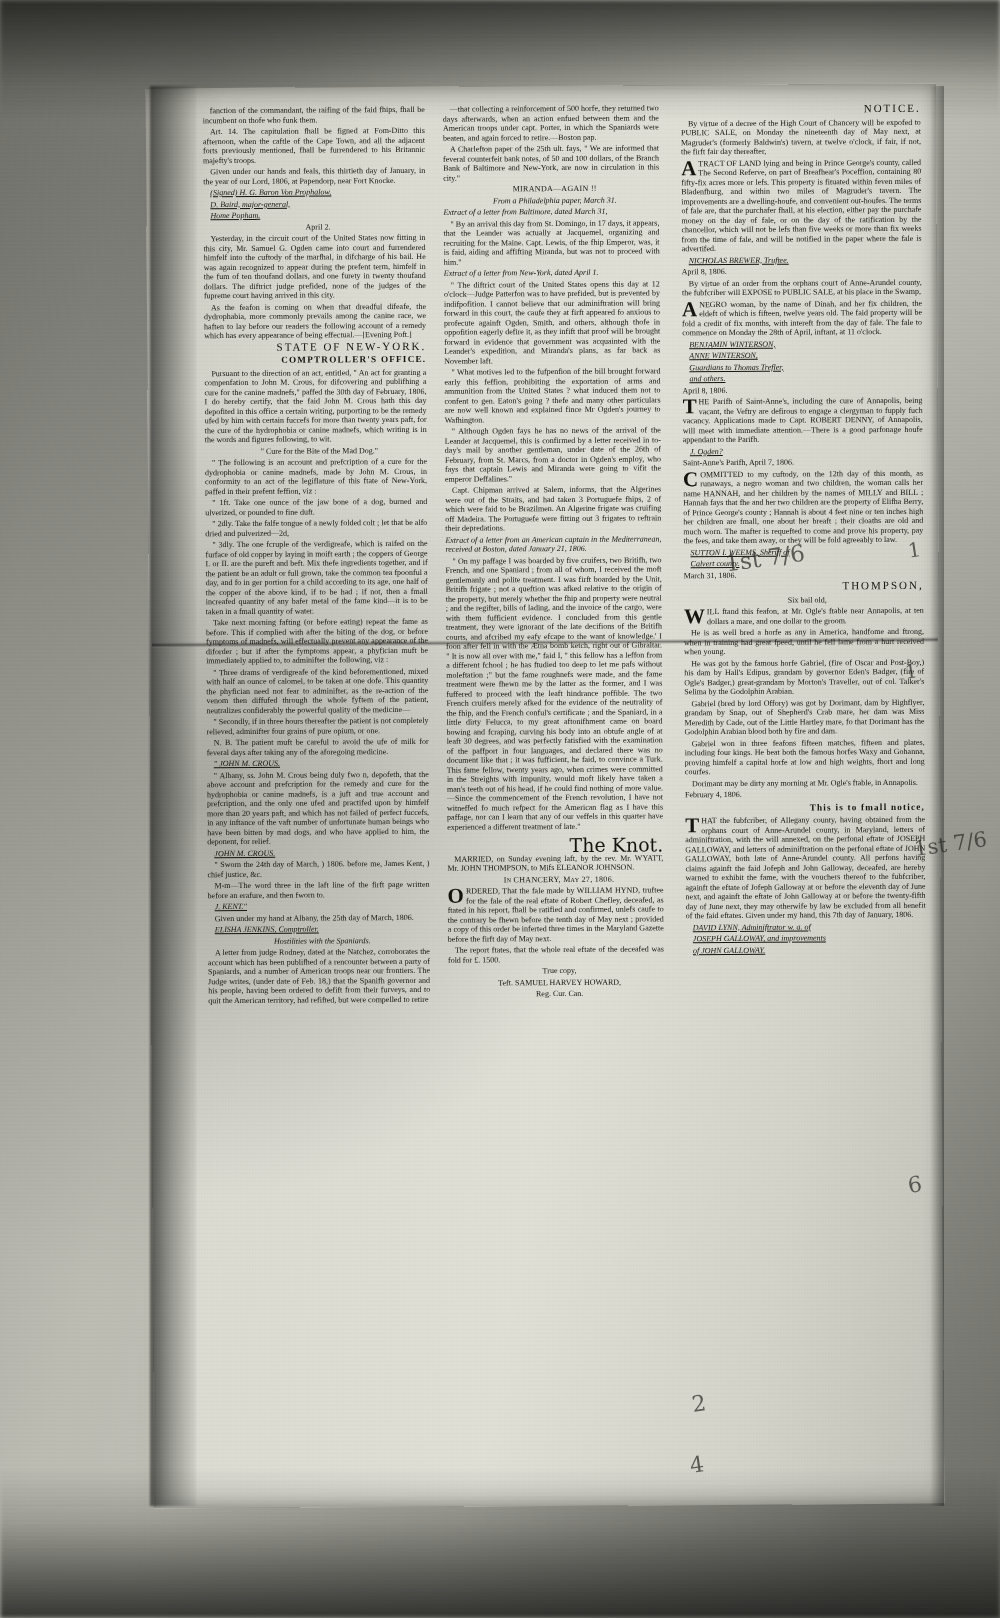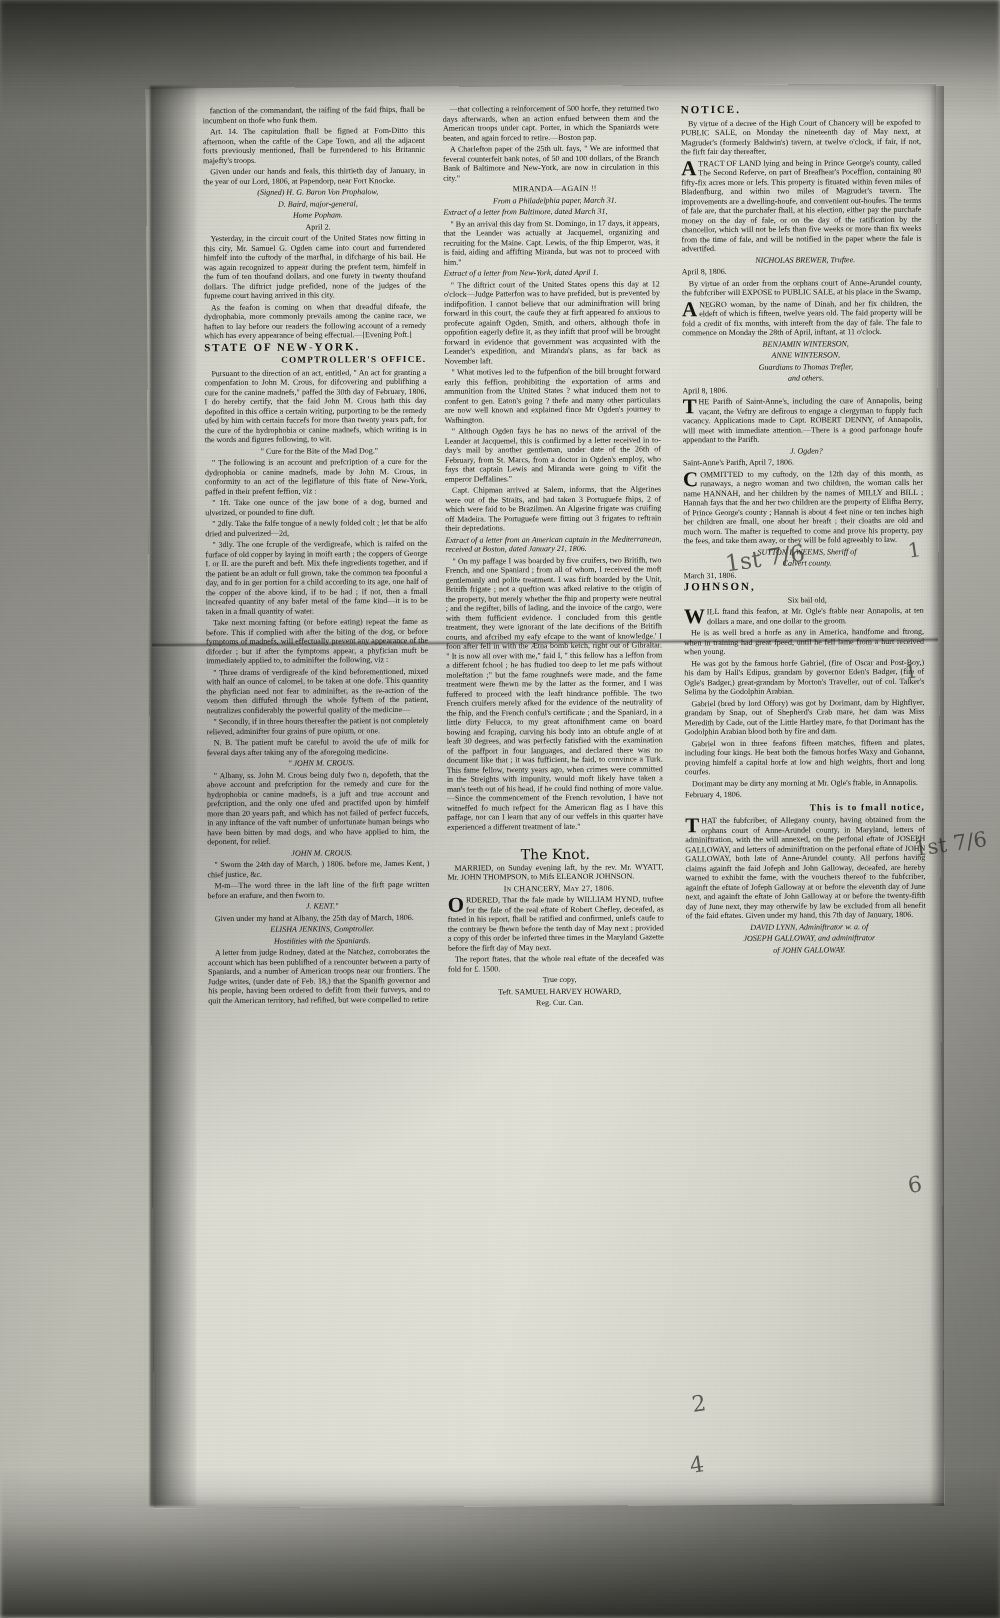--- a/index.html
+++ b/index.html
@@ -56,24 +56,24 @@
        color:#15140f;font-family:"Liberation Serif",serif;}
   #col1{left:12px;width:222px;}
   #col2{left:252px;width:216px;}
   #col3{left:490px;width:240px;}
 
   .col p{margin:0 0 2px 0;text-indent:7px;}
   .col p.noind{text-indent:0;}
   .ctr{text-align:center;text-indent:0;margin:3px 0 2px;}
   .sc{font-variant:small-caps;letter-spacing:.3px;text-align:center;}
   .it{font-style:italic;}
-  .sign{text-align:center;text-indent:0;margin:2px 0 3px;}
-  .hd{text-align:left;text-indent:0;font-weight:bold;font-size:11px;letter-spacing:2px;margin:2px 0 4px;}
+  .sign{text-align:left;text-indent:0;margin:2px 0 3px;text-decoration:underline;}
+  .hd{text-align:right;text-indent:0;font-weight:normal;font-size:11px;letter-spacing:2px;margin:2px 0 4px;}
   .hd2{text-align:right;text-indent:0;font-weight:bold;font-size:9.2px;letter-spacing:1.2px;margin:4px 0 3px;}
-  .knot{text-align:center;text-indent:0;font-size:14px;margin:19px 0 3px;font-family:"DejaVu Serif",serif;}
+  .knot{text-align:right;text-indent:0;font-size:19px;margin:10px 0 3px;font-family:"DejaVu Serif",serif;}
   .dropcap{float:left;font-size:21px;line-height:16px;padding:1px 2px 0 0;font-weight:bold;}
 
   
   #col3{overflow:hidden;}
   .cut{position:absolute;left:930px;top:86px;width:14px;height:1420px;z-index:7;
     background:linear-gradient(90deg,rgba(0,0,0,.0),rgba(0,0,0,.35));pointer-events:none;}
 
   
   .pencil{position:absolute;z-index:10;color:#2b2b28;font-family:"DejaVu Serif",serif;
     opacity:.72;transform:rotate(-8deg);}
@@ -164,33 +164,33 @@
         <p class="sign it">Guardians to Thomas Trefler,</p>
         <p class="sign it">and others.</p>
         <p class="noind">April 8, 1806.</p>
         <p class="noind"><span class="dropcap">T</span><span>HE Parifh of Saint-Anne's, including the cure of Annapolis, being vacant, the Veftry are defirous to engage a clergyman to fupply fuch vacancy. Applications made to Capt. ROBERT DENNY, of Annapolis, will meet with immediate attention.—There is a good parfonage houfe appendant to the Parifh.</span></p>
         <p class="sign it">J. Ogden?</p>
         <p class="noind">Saint-Anne's Parifh, April 7, 1806.</p>
         <p class="noind"><span class="dropcap">C</span><span>OMMITTED to my cuftody, on the 12th day of this month, as runaways, a negro woman and two children, the woman calls her name HANNAH, and her children by the names of MILLY and BILL ; Hannah fays that fhe and her two children are the property of Elifha Berry, of Prince George's county ; Hannah is about 4 feet nine or ten inches high her children are fmall, one about her breaft ; their cloaths are old and much worn. The mafter is requefted to come and prove his property, pay the fees, and take them away, or they will be fold agreeably to law.</span></p>
         <p class="sign it">SUTTON I. WEEMS, Sheriff of</p>
         <p class="sign it">Calvert county.</p>
         <p class="noind">March 31, 1806.</p>
-        <div class="hd">JOHNSON,</div>
+        <div class="hd">THOMPSON,</div>
         <p class="ctr">Six bail old,</p>
         <p class="noind"><span class="dropcap">W</span><span>ILL ftand this feafon, at Mr. Ogle's ftable near Annapolis, at ten dollars a mare, and one dollar to the groom.</span></p>
         <p>He is as well bred a horfe as any in America, handfome and ftrong, when in training had great fpeed, until he fell lame from a hurt received when young.</p>
         <p>He was got by the famous horfe Gabriel, (fire of Oscar and Post-Boy,) his dam by Hall's Edipus, grandam by governor Eden's Badger, (fire of Ogle's Badger,) great-grandam by Morton's Traveller, out of col. Talker's Selima by the Godolphin Arabian.</p>
         <p>Gabriel (bred by lord Offory) was got by Dorimant, dam by Highflyer, grandam by Snap, out of Shepherd's Crab mare, her dam was Miss Meredith by Cade, out of the Little Hartley mare, fo that Dorimant has the Godolphin Arabian blood both by fire and dam.</p>
         <p>Gabriel won in three feafons fifteen matches, fifteen and plates, including four kings. He beat both the famous horfes Waxy and Gohanna, proving himfelf a capital horfe at low and high weights, fhort and long courfes.</p>
         <p>Dorimant may be dirty any morning at Mr. Ogle's ftable, in Annapolis.</p>
         <p class="noind">February 4, 1806.</p>
         <div class="hd2">This is to fmall notice,</div>
         <p class="noind"><span class="dropcap">T</span><span>HAT the fubfcriber, of Allegany county, having obtained from the orphans court of Anne-Arundel county, in Maryland, letters of adminiftration, with the will annexed, on the perfonal eftate of JOSEPH GALLOWAY, and letters of adminiftration on the perfonal eftate of JOHN GALLOWAY, both late of Anne-Arundel county. All perfons having claims againft the faid Jofeph and John Galloway, deceafed, are hereby warned to exhibit the fame, with the vouchers thereof to the fubfcriber, againft the eftate of Jofeph Galloway at or before the eleventh day of June next, and againft the eftate of John Galloway at or before the twenty-fifth day of June next, they may otherwife by law be excluded from all benefit of the faid eftates. Given under my hand, this 7th day of January, 1806.</span></p>
         <p class="sign it">DAVID LYNN, Adminiftrator w. a. of</p>
-        <p class="sign it">JOSEPH GALLOWAY, and adminiftrator</p>
+        <p class="sign it">JOSEPH GALLOWAY, and improvements</p>
         <p class="sign it">of JOHN GALLOWAY.</p>
       </div>
   </div>
 
   <span class="pencil p1">1st 7/6</span>
   <span class="pencil p2">1</span>
   <span class="pencil p3">1</span>
   <span class="pencil p4">1st 7/6</span>
   <span class="pencil p5">6</span>
   <span class="pencil p6">2</span>

